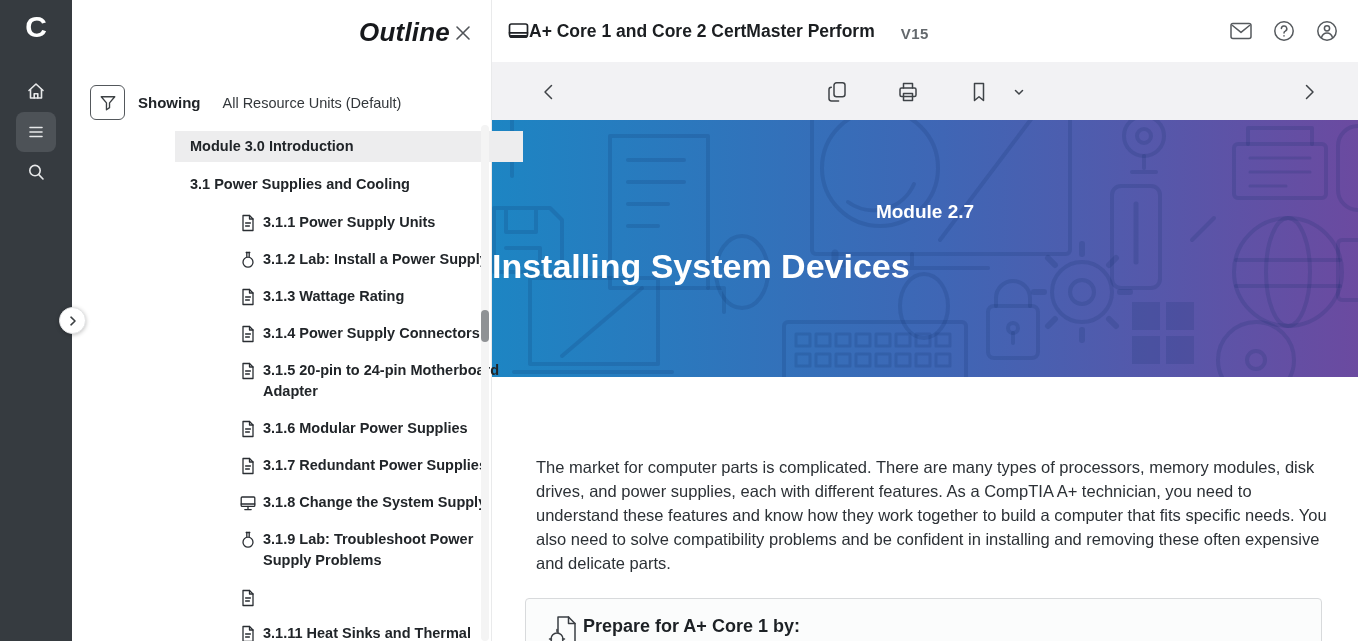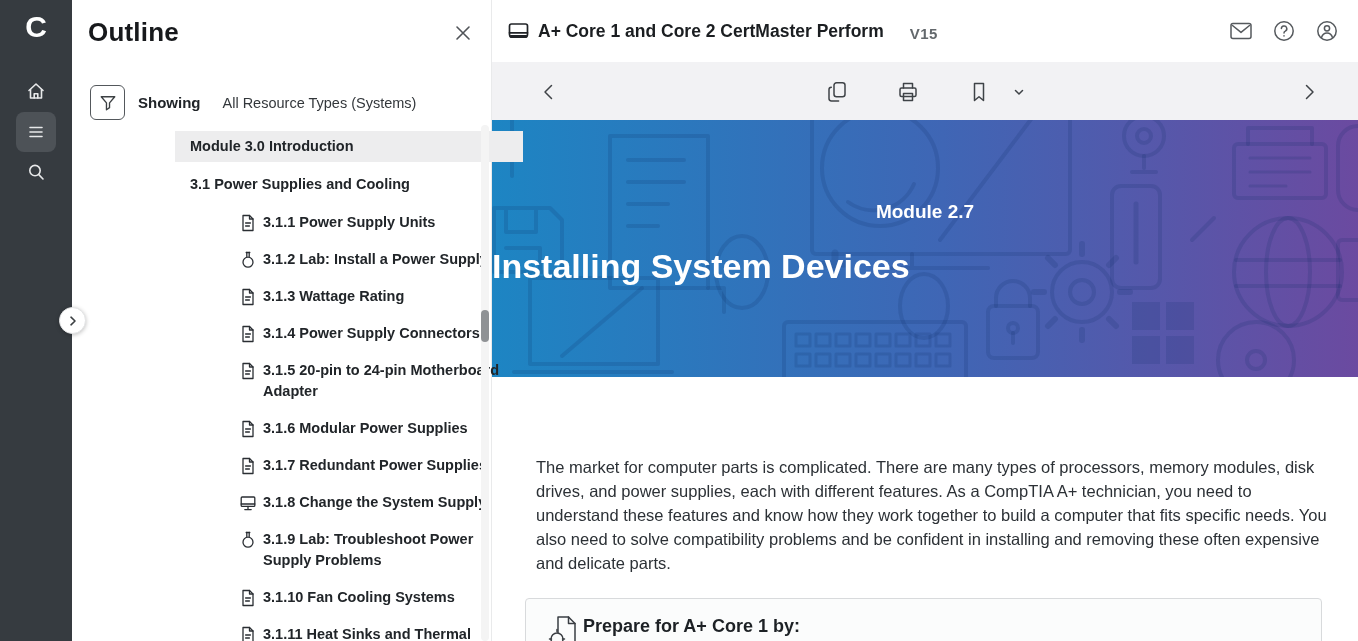--- a/index.html
+++ b/index.html
@@ -12,21 +12,21 @@
   .rail-logo { position:absolute; top:10px; left:0; width:72px; text-align:center;
                color:#fff; font-size:30px; font-weight:700; cursor:pointer; }
   .rail-btn { position:absolute; left:16px; width:40px; height:40px; border-radius:8px;
               display:flex; align-items:center; justify-content:center; cursor:pointer; }
   .rail-btn svg { stroke:#e8e9ea; fill:none; stroke-width:1.6; stroke-linecap:round; stroke-linejoin:round; }
   .rail-btn.active { background:#4d5257; }
 
   
   .panel { position:absolute; left:72px; top:0; width:420px; height:641px; background:#fff;
            border-right:1px solid #e9eaeb; z-index:4; }
-  .panel-head { position:absolute; left:16px; top:17px; width:388px; display:flex; align-items:center; justify-content:space-between; }
+  .panel-head { position:absolute; left:16px; top:17px; width:388px; display:flex; align-items:center; justify-content:flex-end;font-style:italic; }
   .panel-title { font-size:26px; font-weight:700; color:#17191c; letter-spacing:.2px; }
   .panel-close { width:26px; height:26px; display:flex; align-items:center; justify-content:center; cursor:pointer; }
   .panel-close svg { stroke:#505458; stroke-width:1.6; stroke-linecap:round; }
 
   .filter-row { position:absolute; left:18px; top:85px; display:flex; align-items:center; }
   .filter-btn { width:35px; height:35px; border:1px solid #54585c; border-radius:6px; background:#fff;
                 display:flex; align-items:center; justify-content:center; cursor:pointer; }
   .filter-btn svg { stroke:#3c4043; fill:none; stroke-width:1.5; stroke-linejoin:round; }
   .filter-label { margin-left:13px; font-size:15px; font-weight:700; color:#202428; }
   .filter-value { margin-left:22px; font-size:14.5px; color:#33373b; }
@@ -47,21 +47,21 @@
                   background:#fff; border:1px solid #e3e4e5; box-shadow:0 1px 4px rgba(0,0,0,.25);
                   display:flex; align-items:center; justify-content:center; z-index:6; cursor:pointer; }
   .panel-toggle svg { stroke:#3c4043; fill:none; stroke-width:1.6; stroke-linecap:round; stroke-linejoin:round; }
 
   
   .main { position:absolute; left:492px; top:0; width:866px; height:641px; background:#fff; }
   .main-head { position:absolute; left:0; top:0; width:866px; height:62px; background:#fff;
                display:flex; align-items:center; padding:0 18px 0 16px; }
   .mh-book { display:flex; align-items:center; }
   .mh-book svg { stroke:#202327; fill:none; stroke-width:1.7; stroke-linecap:round; stroke-linejoin:round; }
-  .mh-title { margin-left:9px; font-size:17.5px; font-weight:700; color:#1b1e21; white-space:nowrap; }
+  .mh-title { font-size:17.5px; font-weight:700; color:#1b1e21; white-space:nowrap; }
   .mh-version { margin-left:26px; margin-top:5px; font-size:15px; font-weight:700; color:#63686c; letter-spacing:.4px; }
   .mh-spacer { flex:1; }
   .mh-icons { display:flex; align-items:center; gap:17px; }
   .mh-icons .ibtn { width:26px; height:26px; display:flex; align-items:center; justify-content:center; cursor:pointer; }
   .mh-icons svg { stroke:#55595d; fill:none; stroke-width:1.5; stroke-linecap:round; stroke-linejoin:round; }
 
   .toolbar { position:absolute; left:0; top:62px; width:866px; height:58px; background:#f2f2f4; }
   .tbtn { position:absolute; top:17px; width:26px; height:26px; display:flex; align-items:center; justify-content:center; cursor:pointer; }
   .tbtn svg { stroke:#3f4347; fill:none; stroke-width:1.5; stroke-linecap:round; stroke-linejoin:round; }
   .tb-back { left:44px; } .tb-copy { left:332px; } .tb-print { left:403px; }
@@ -122,21 +122,21 @@
       </div>
     </div>
 
     <div class="filter-row">
       <div class="filter-btn">
         <svg width="18" height="18" viewBox="0 0 20 20">
           <path d="M2.5 3h15l-5.8 6.8v5.4l-3.4 2.3v-7.7z"></path>
         </svg>
       </div>
       <div class="filter-label">Showing</div>
-      <div class="filter-value">All Resource Types (Systems)</div>
+      <div class="filter-value">All Resource Units (Default)</div>
     </div>
 
     <div class="o-list">
       <div class="o-row selected">
         <span>Module 3.0 Introduction</span>
       </div>
       <div class="o-row section">
         <span>3.1 Power Supplies and Cooling</span>
       </div>
 
@@ -231,21 +231,20 @@
         <span>3.1.9 Lab: Troubleshoot Power Supply Problems</span>
       </div>
       <div class="o-row item">
         <span class="o-ic">
             <svg width="16" height="18" viewBox="0 0 16 18">
               <path d="M3 1.5h6.5L13 5v11.5H3z"></path>
               <path d="M9.5 1.5V5H13"></path>
               <path d="M5.6 9h4.8M5.6 12h3.8"></path>
             </svg>
           </span>
-        <span>3.1.10 Fan Cooling Systems</span>
       </div>
       <div class="o-row item">
         <span class="o-ic">
             <svg width="16" height="18" viewBox="0 0 16 18">
               <path d="M3 1.5h6.5L13 5v11.5H3z"></path>
               <path d="M9.5 1.5V5H13"></path>
               <path d="M5.6 9h4.8M5.6 12h3.8"></path>
             </svg>
           </span>
         <span>3.1.11 Heat Sinks and Thermal</span>

